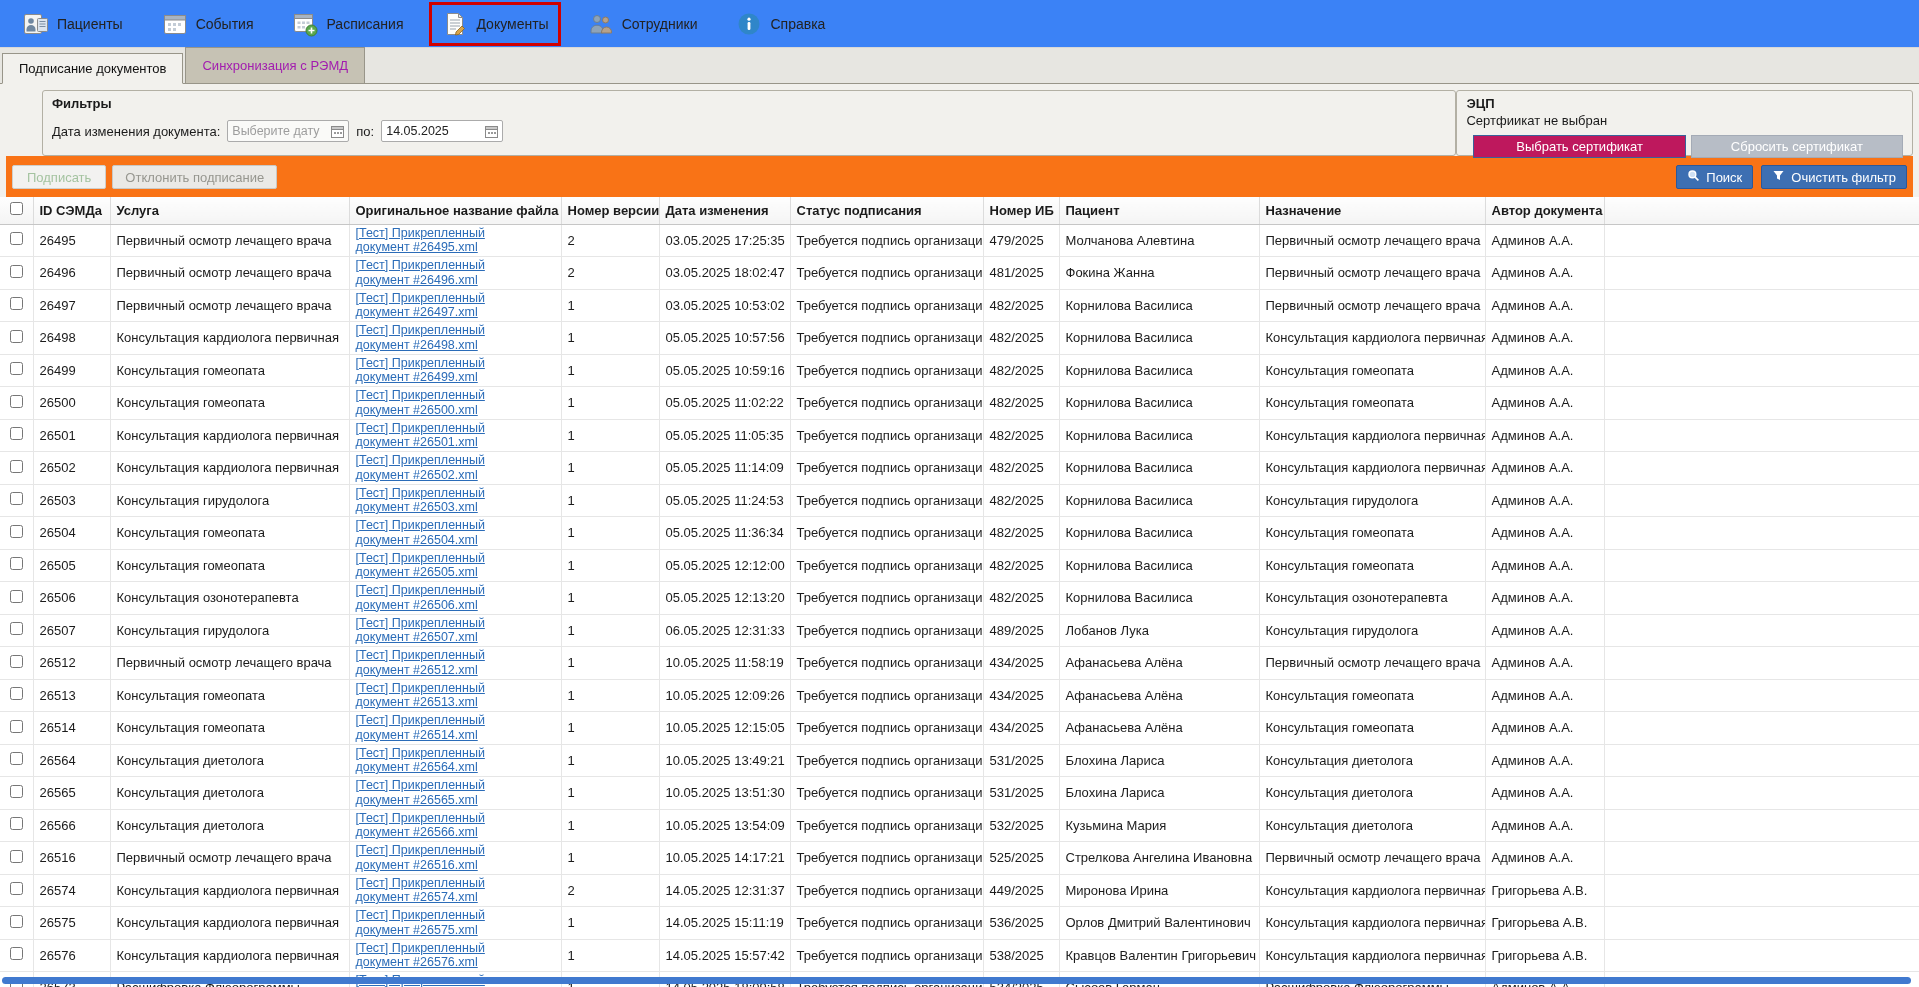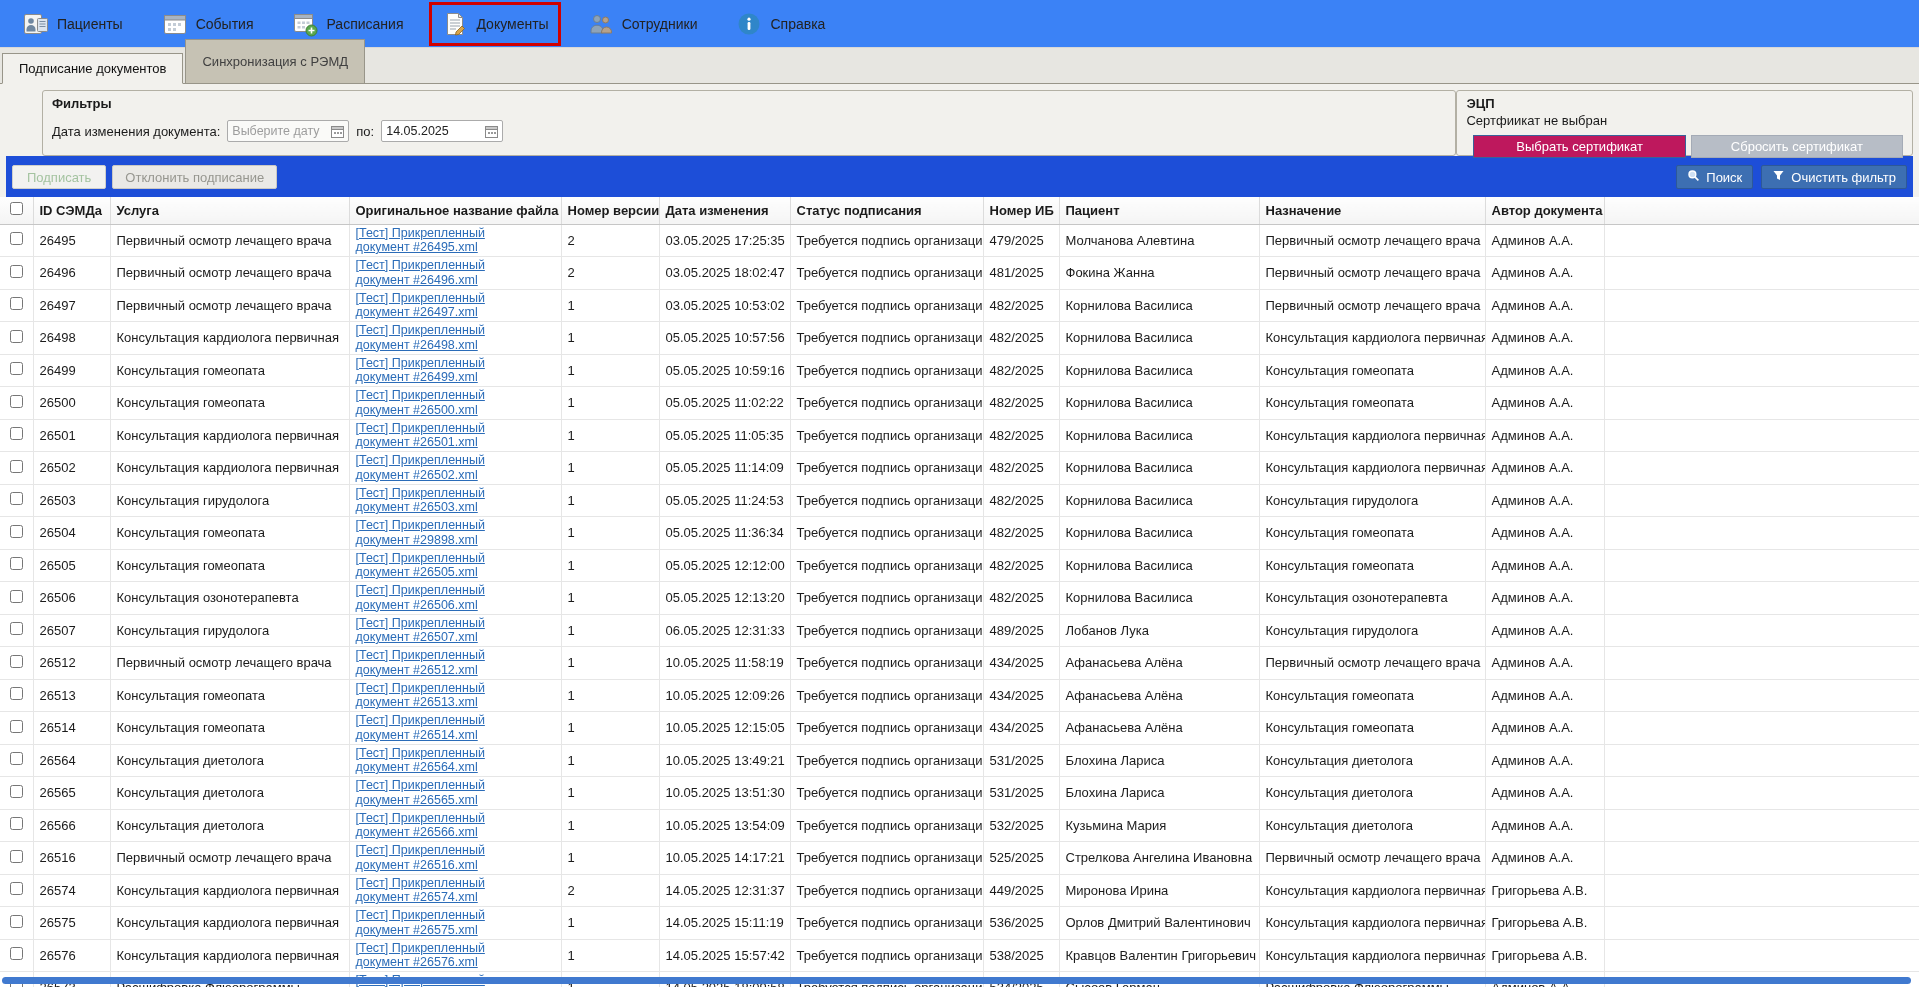--- a/index.html
+++ b/index.html
@@ -13,22 +13,22 @@
   .tbtn { display:flex; align-items:center; gap:7px; padding:5px 9px; cursor:pointer;
     border:3px solid transparent; }
   .tbtn.highlighted { border:3px solid #d10000; }
   .tbtn .tlabel { font-size:14px; color:#222; }
   .tbtn .ticon { width:28px; height:28px; display:inline-flex; align-items:center; justify-content:center; }
 
   
   .tabstrip { height:36px; background:#e7e6e1; border-bottom:1px solid #989589;
     display:flex; align-items:flex-end; padding-left:2px; }
   .tab { display:inline-flex; align-items:center; padding:0 16px; font-size:13px;
-    height:44px; background:#c6c2b4; border:1px solid #989589; border-bottom:none;
-    color:#404040; cursor:pointer; margin-right:2px; }
+    height:36px; background:#c6c2b4; border:1px solid #989589; border-bottom:none;
+    color:#a21caf; cursor:pointer; margin-right:2px; }
   .tab.active { height:31px; background:#f2f1ed; color:#111;
     border-bottom:1px solid #f2f1ed; margin-bottom:-1px; }
 
   
   .content { background:#f2f1ed; padding:6px 6px 0 6px; }
   .filter-row { display:flex; justify-content:space-between; align-items:stretch;padding-left:36px; }
   .panel { border:1px solid #b3b0a4; border-radius:3px; background:#f2f1ed; padding:5px 9px; height:66px; }
   .filters-panel { width:1432px; }
   .ecp-panel { width:462px; }
   .panel-title { font-weight:bold; font-size:13px; margin-bottom:9px; }
@@ -42,21 +42,21 @@
   .date-text { font-size:12.5px; color:#222; }
   .cal-btn { display:inline-flex; cursor:pointer; }
 
   .ecp-status { font-size:13px; margin-bottom:7px; }
   .ecp-buttons { display:flex; gap:5px; }
   .btn-cert-select { flex:1; height:23px; background:#be185d; border:1px solid #3a6199;
     color:#fff; font-size:13px; font-family:inherit; cursor:pointer;margin-left:7px; }
   .btn-cert-reset { flex:1; height:23px; background:#b7bdc6; border:1px solid #a4abb6;
     color:#fff; font-size:13px; font-family:inherit; cursor:pointer; }
 
-  .actions-row { display:flex; align-items:center; padding:9px 6px 8px 6px; background:#1d4ed8; }
+  .actions-row { display:flex; align-items:center; padding:9px 6px 8px 6px; background:#f97316; }
   .btn-sign { height:24px; padding:0 14px; background:#f2f2f0; border:1px solid #cfcfcb;
     color:#a4c3a0; font-size:13px; font-family:inherit; border-radius:2px; }
   .btn-decline { height:24px; padding:0 12px; background:#eae9e6; border:1px solid #c9c8c4;
     color:#96968f; font-size:13px; font-family:inherit; border-radius:2px; margin-left:6px; }
   .spacer { flex:1; }
   .btn-blue { height:24px; display:inline-flex; align-items:center; gap:6px;
     background:#3d6fb2; border:1px solid #2d5898; color:#fff; font-size:13px;
     font-family:inherit; padding:0 10px; border-radius:2px; margin-left:8px; cursor:pointer; }
 
   
@@ -383,21 +383,21 @@
             <td>482/2025</td>
             <td>Корнилова Василиса</td>
             <td>Консультация гирудолога</td>
             <td>Админов А.А.</td>
             <td class="c-fill"></td>
           </tr>
           <tr>
             <td class="c-check"><input type="checkbox" style=""></td>
             <td>26504</td>
             <td>Консультация гомеопата</td>
-            <td class="c-file"><a href="#">[Тест] Прикрепленный документ #29898.xml</a></td>
+            <td class="c-file"><a href="#">[Тест] Прикрепленный документ #26504.xml</a></td>
             <td>1</td>
             <td>05.05.2025 11:36:34</td>
             <td>Требуется подпись организации</td>
             <td>482/2025</td>
             <td>Корнилова Василиса</td>
             <td>Консультация гомеопата</td>
             <td>Админов А.А.</td>
             <td class="c-fill"></td>
           </tr>
           <tr>

